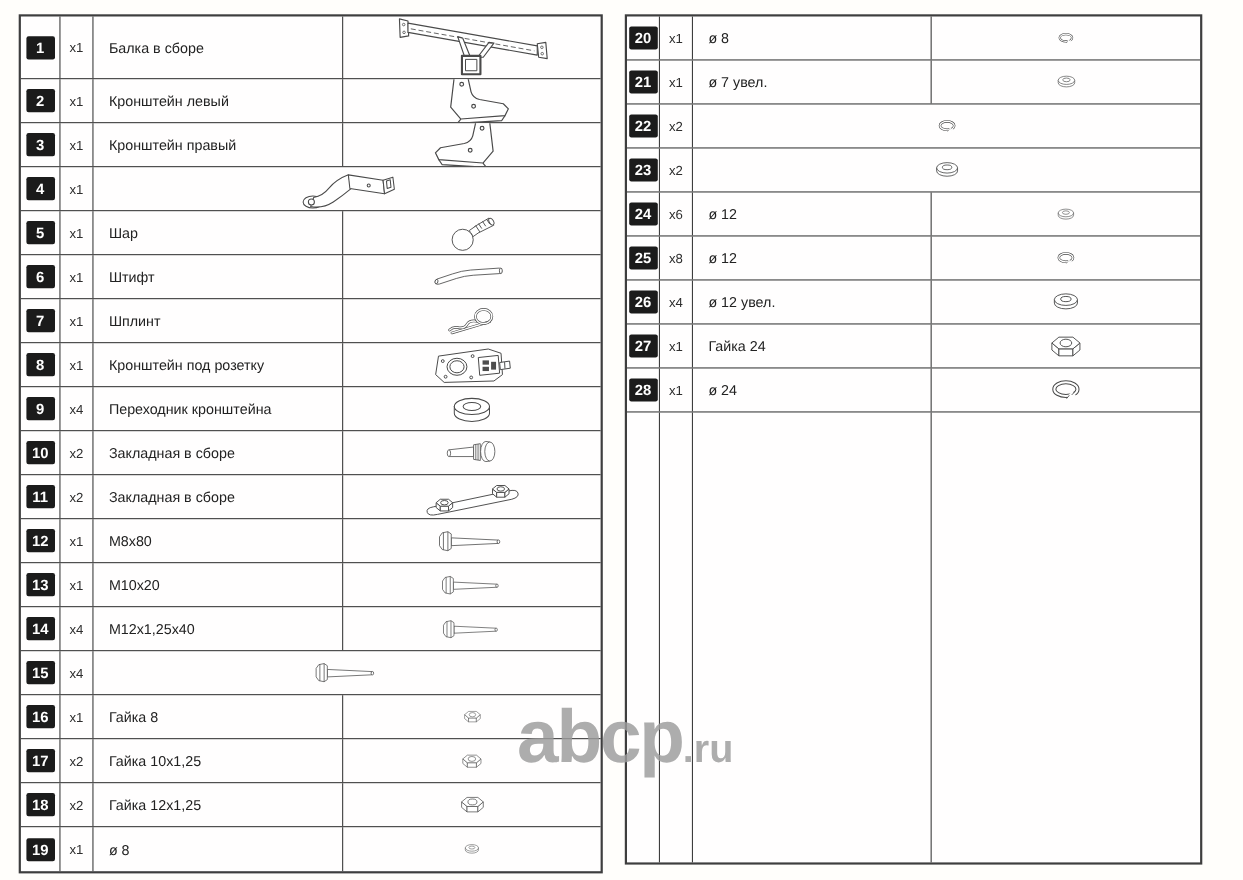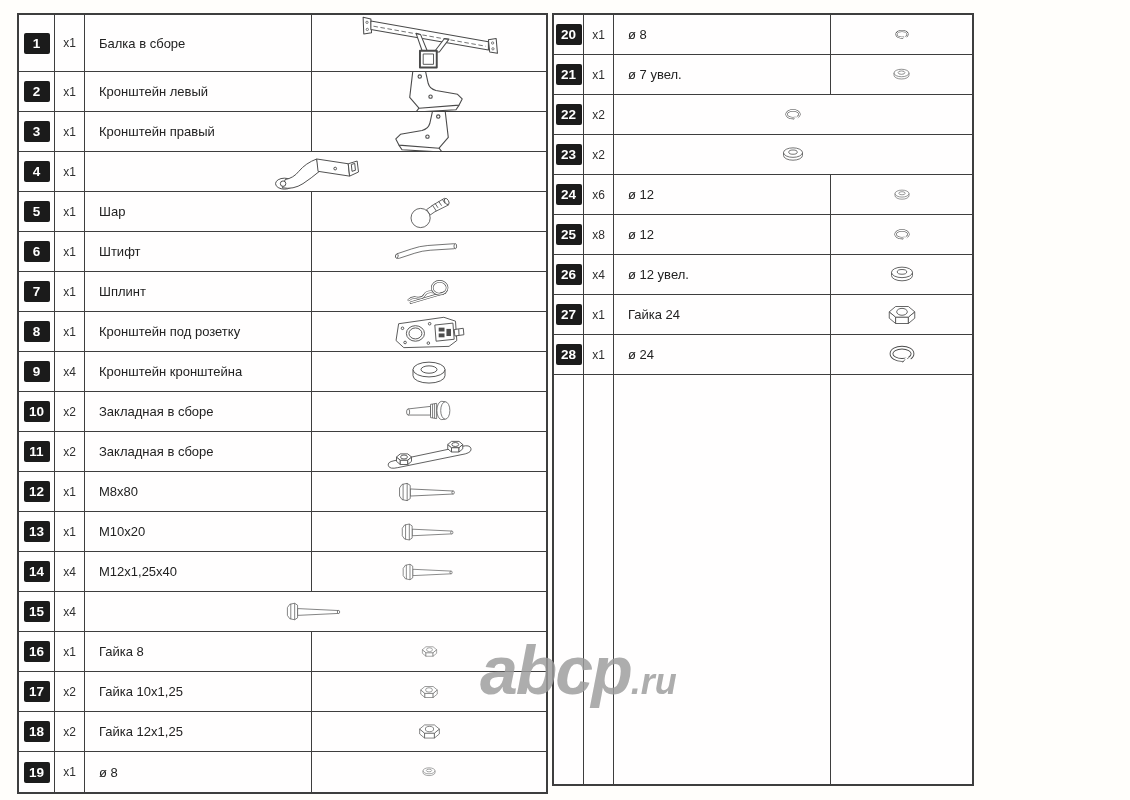--- a/index.html
+++ b/index.html
@@ -3,41 +3,41 @@
 <meta charset="utf-8">
 <style>
   html,body{margin:0;padding:0}
   body{
     width:1130px;height:800px;position:relative;overflow:hidden;
     background:#fffefb;
     font-family:"Liberation Sans",sans-serif;
   }
   .ptable{position:absolute;background:#fffefe;border:2px solid #3e3e3e;box-sizing:border-box}
   #left-table{left:17px;top:13px;width:531px}
-  #right-table{left:552px;top:13px;width:422px}
+  #right-table{left:568px;top:13px;width:525px}
   .row{display:flex;height:40px;box-sizing:border-box;border-bottom:1px solid #3e3e3e}
   .row.tall{height:57px}
   #left-table .tbody .row:last-child{border-bottom:none}
   #right-table .filler-row{height:409px;border-bottom:none}
   .cell{box-sizing:border-box;border-right:1px solid #3e3e3e;display:flex;align-items:center;justify-content:center;overflow:hidden}
   .c-badge{flex:0 0 36px;width:36px}
   #right-table .c-badge{flex:0 0 30px;width:30px}
   .c-qty{flex:0 0 30px;width:30px;font-size:12px;color:#2e2e2e}
   .c-desc{flex:0 0 227px;width:227px;justify-content:flex-start;padding-left:14px;font-size:13px;color:#222}
   #right-table .c-desc{flex:0 0 217px;width:217px}
   .c-illus{flex:1 1 auto;border-right:none}
   .badge{
     min-width:22px;height:21px;padding:0 2px;background:#1b1b1b;color:#fff;
     font-weight:bold;font-size:13.5px;display:flex;align-items:center;justify-content:center;
     border-radius:2px;
   }
   .watermark{
-    position:absolute;left:480px;top:636px;z-index:5;
+    position:absolute;left:470px;top:636px;z-index:5;
     color:#9c9c9c;opacity:.82;font-weight:bold;line-height:1;white-space:nowrap;
-    letter-spacing:-2px;pointer-events:none;font-style:italic;
+    letter-spacing:-2px;pointer-events:none;
   }
   .wm-main{font-size:68px}
   .wm-suffix{font-size:36px;letter-spacing:0}
   #icon-defs{position:absolute;width:0;height:0;overflow:hidden}
   .drawing{display:block}
 </style>
 </head>
 <body>
 
 <svg id="icon-defs" xmlns="http://www.w3.org/2000/svg" aria-hidden="true">
@@ -313,21 +313,21 @@
           <svg class="drawing" width="84" height="47">
             <use href="#sym-socket-bracket" width="100%" height="100%"></use>
           </svg>
         </div>
       </div>
       <div class="row">
         <div class="cell c-badge">
           <div class="badge">9</div>
         </div>
         <div class="cell c-qty">x4</div>
-        <div class="cell c-desc">Кронштейн кронштейна</div>
+        <div class="cell c-desc">Переходник кронштейна</div>
         <div class="cell c-illus">
           <svg class="drawing" width="56" height="32">
             <use href="#sym-spacer-ring" width="100%" height="100%"></use>
           </svg>
         </div>
       </div>
       <div class="row">
         <div class="cell c-badge">
           <div class="badge">10</div>
         </div>

